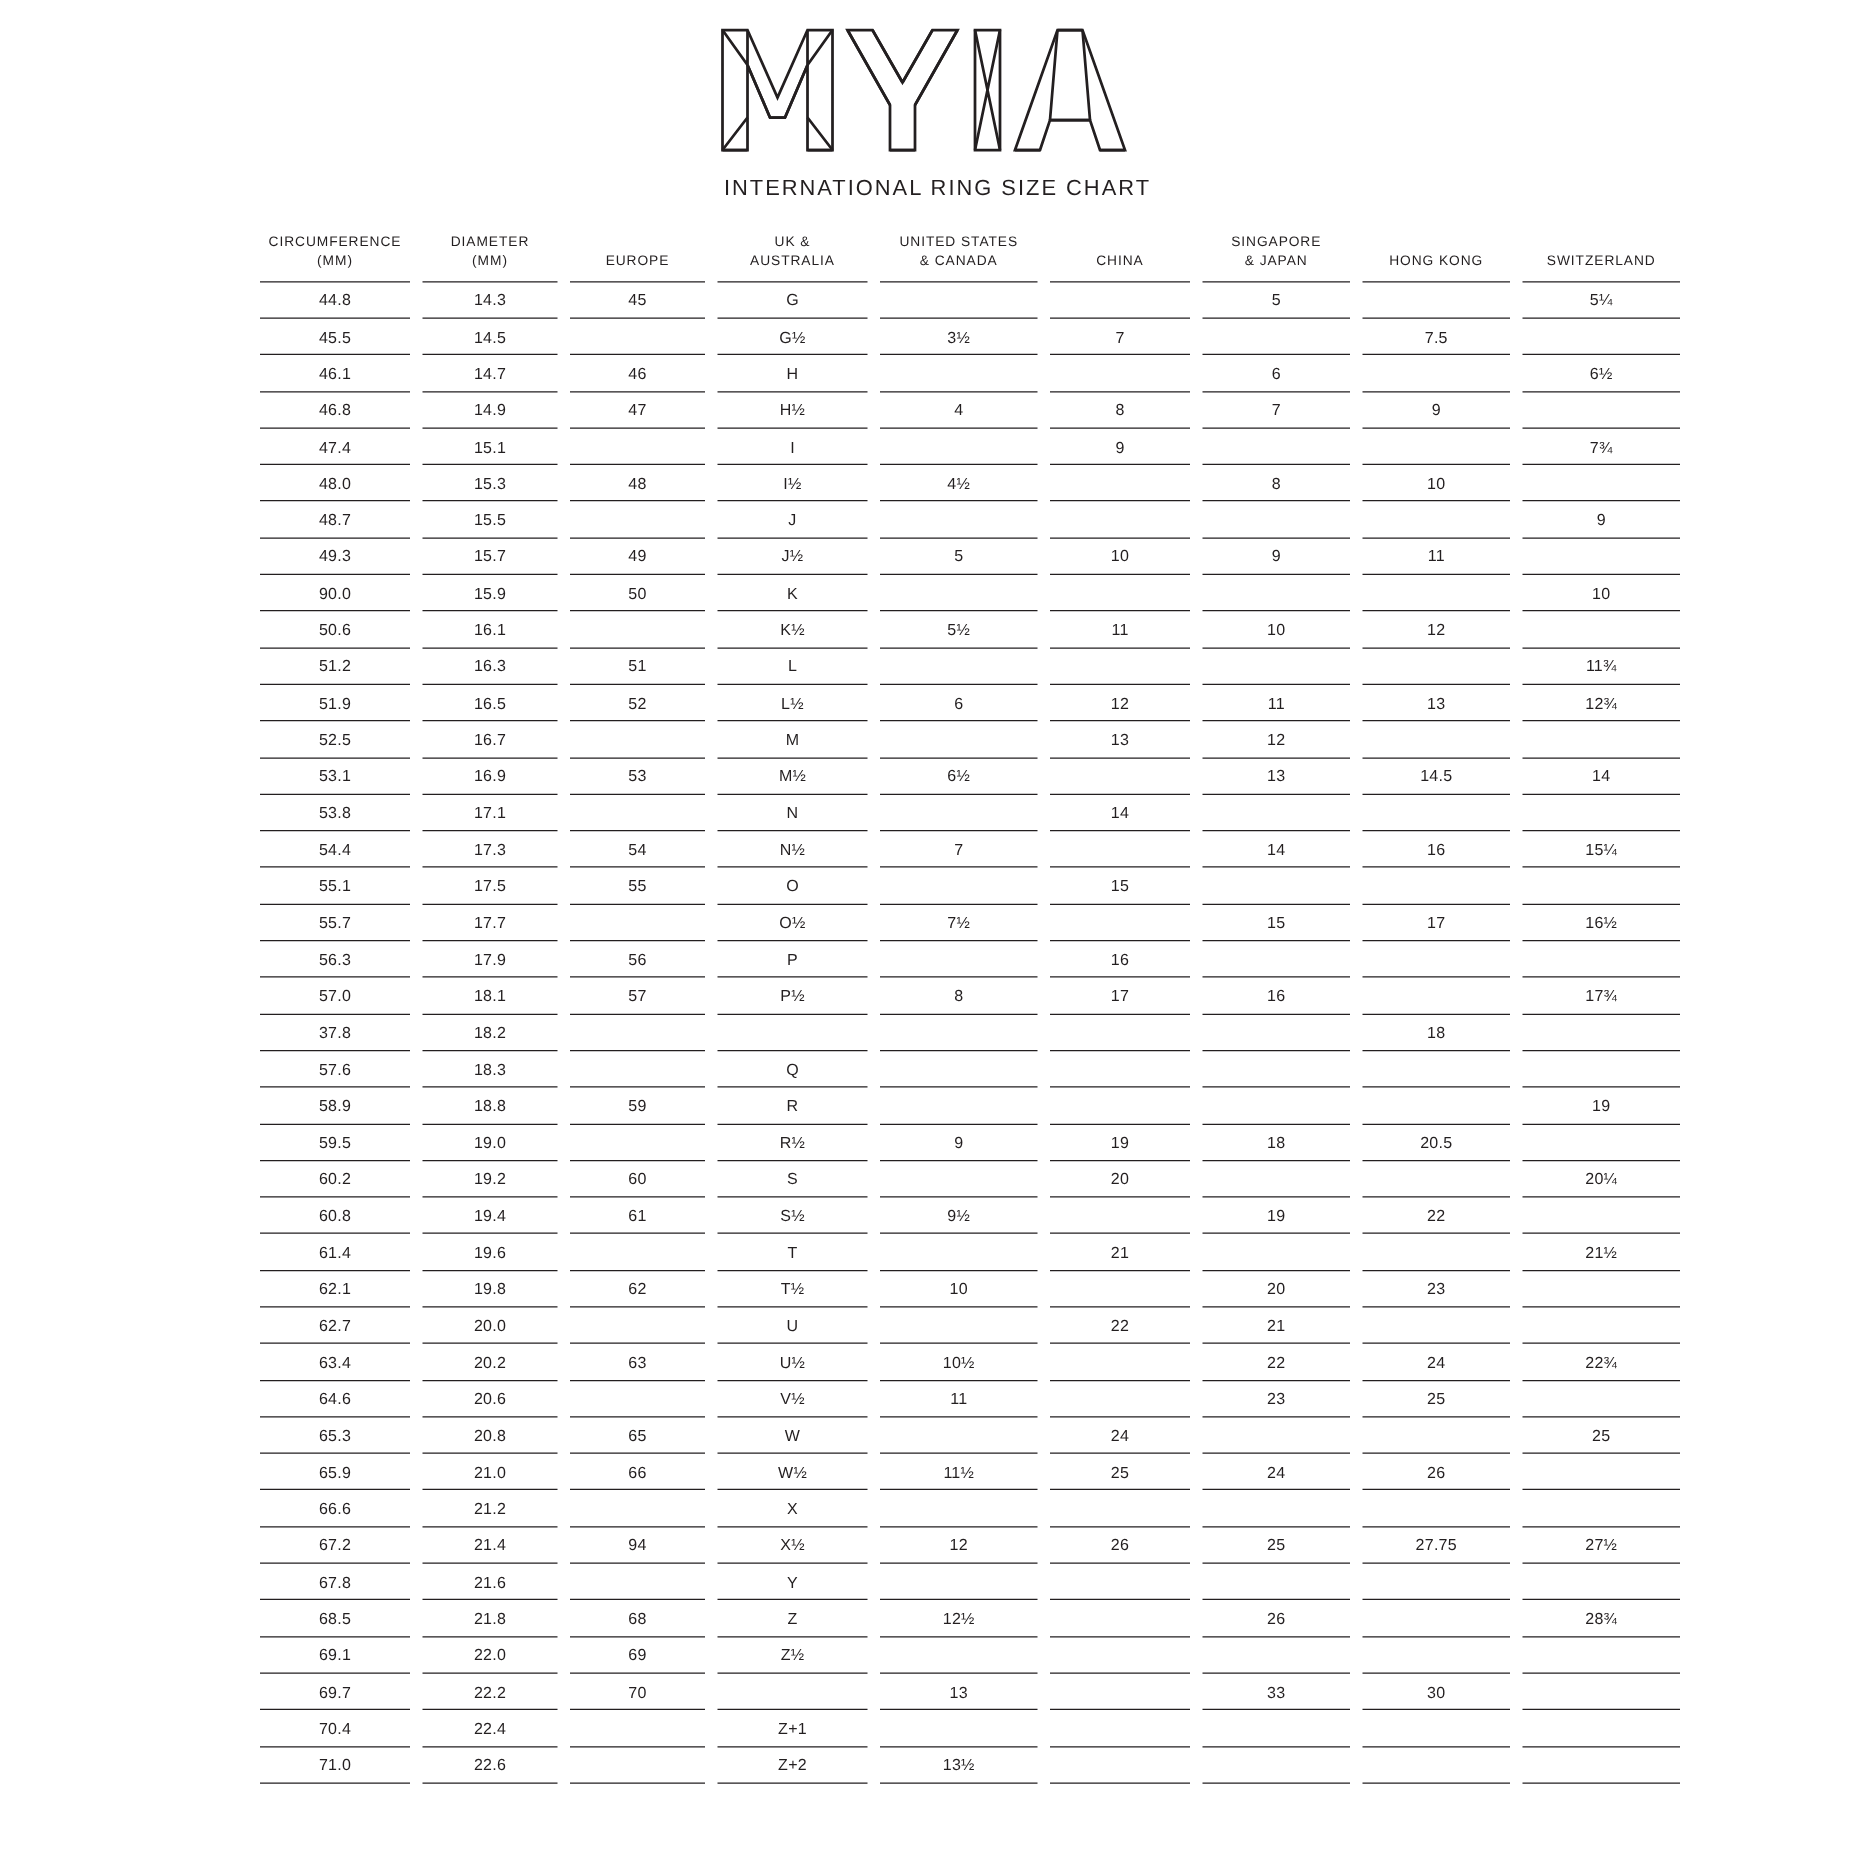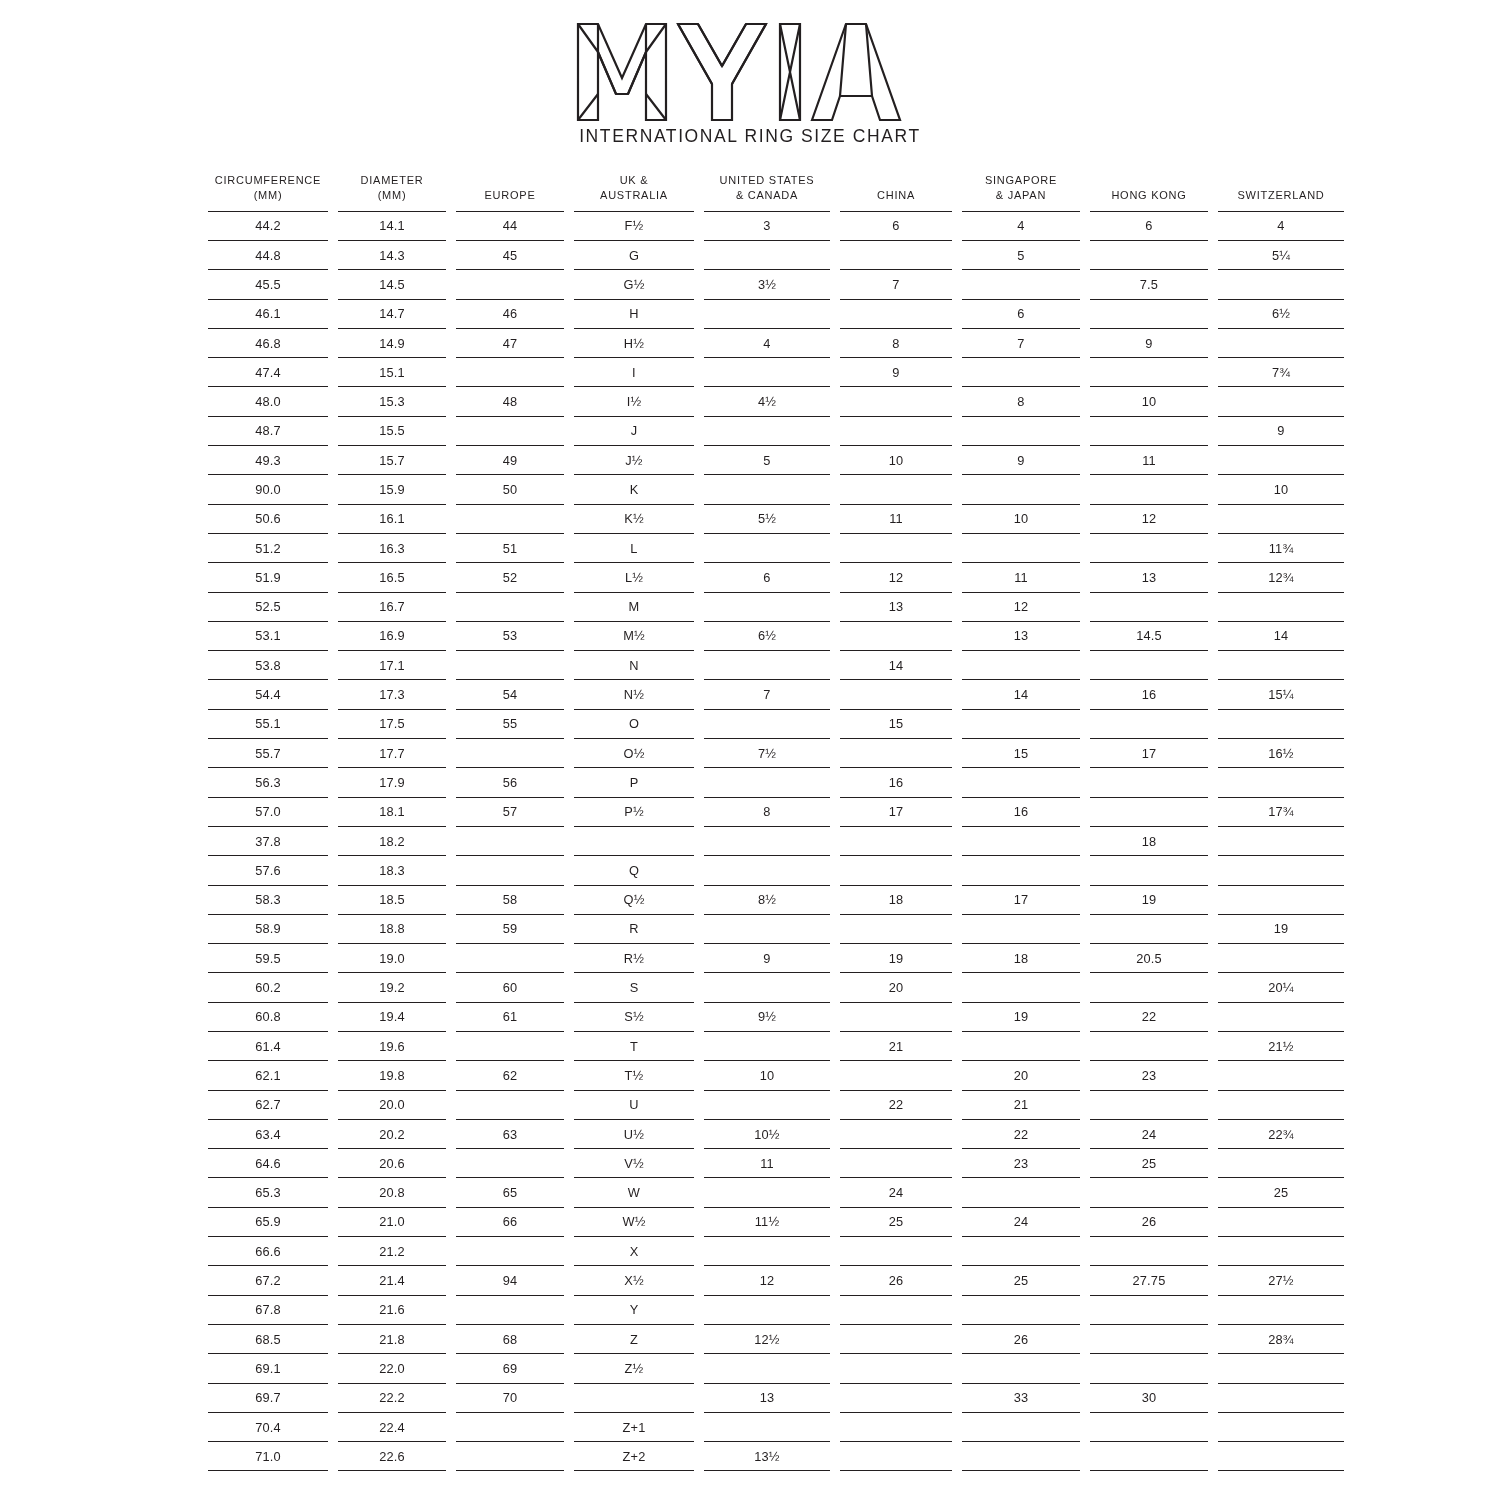--- a/index.html
+++ b/index.html
@@ -29,20 +29,21 @@
     padding-top: 18px;
   }
   .logo-svg {
     display: block;
   }
   .subtitle {
     text-align: center;
     font-size: 17.5px;
     letter-spacing: 1.6px;
     color: #231f20;
+    margin-top: 14px;
     font-weight: 400;
   }
 
   
   .table-wrap {
     margin: 0 auto;
     padding-top: 26px;
     width: 1104px;
   }
   table.size-chart {
@@ -156,31 +157,20 @@
             <th>
               <div>HONG KONG</div>
             </th>
             <th>
               <div>SWITZERLAND</div>
             </th>
           </tr>
       </thead>
       <tbody id="table-body">
           <tr>
-            <td>44.2</td>
-            <td>14.1</td>
-            <td>44</td>
-            <td>F½</td>
-            <td>3</td>
-            <td>6</td>
-            <td>4</td>
-            <td>6</td>
-            <td>4</td>
-          </tr>
-          <tr>
             <td>44.8</td>
             <td>14.3</td>
             <td>45</td>
             <td>G</td>
             <td></td>
             <td></td>
             <td>5</td>
             <td></td>
             <td>5¼</td>
           </tr>
@@ -409,31 +399,20 @@
             <td>18.3</td>
             <td></td>
             <td>Q</td>
             <td></td>
             <td></td>
             <td></td>
             <td></td>
             <td></td>
           </tr>
           <tr>
-            <td>58.3</td>
-            <td>18.5</td>
-            <td>58</td>
-            <td>Q½</td>
-            <td>8½</td>
-            <td>18</td>
-            <td>17</td>
-            <td>19</td>
-            <td></td>
-          </tr>
-          <tr>
             <td>58.9</td>
             <td>18.8</td>
             <td>59</td>
             <td>R</td>
             <td></td>
             <td></td>
             <td></td>
             <td></td>
             <td>19</td>
           </tr>

